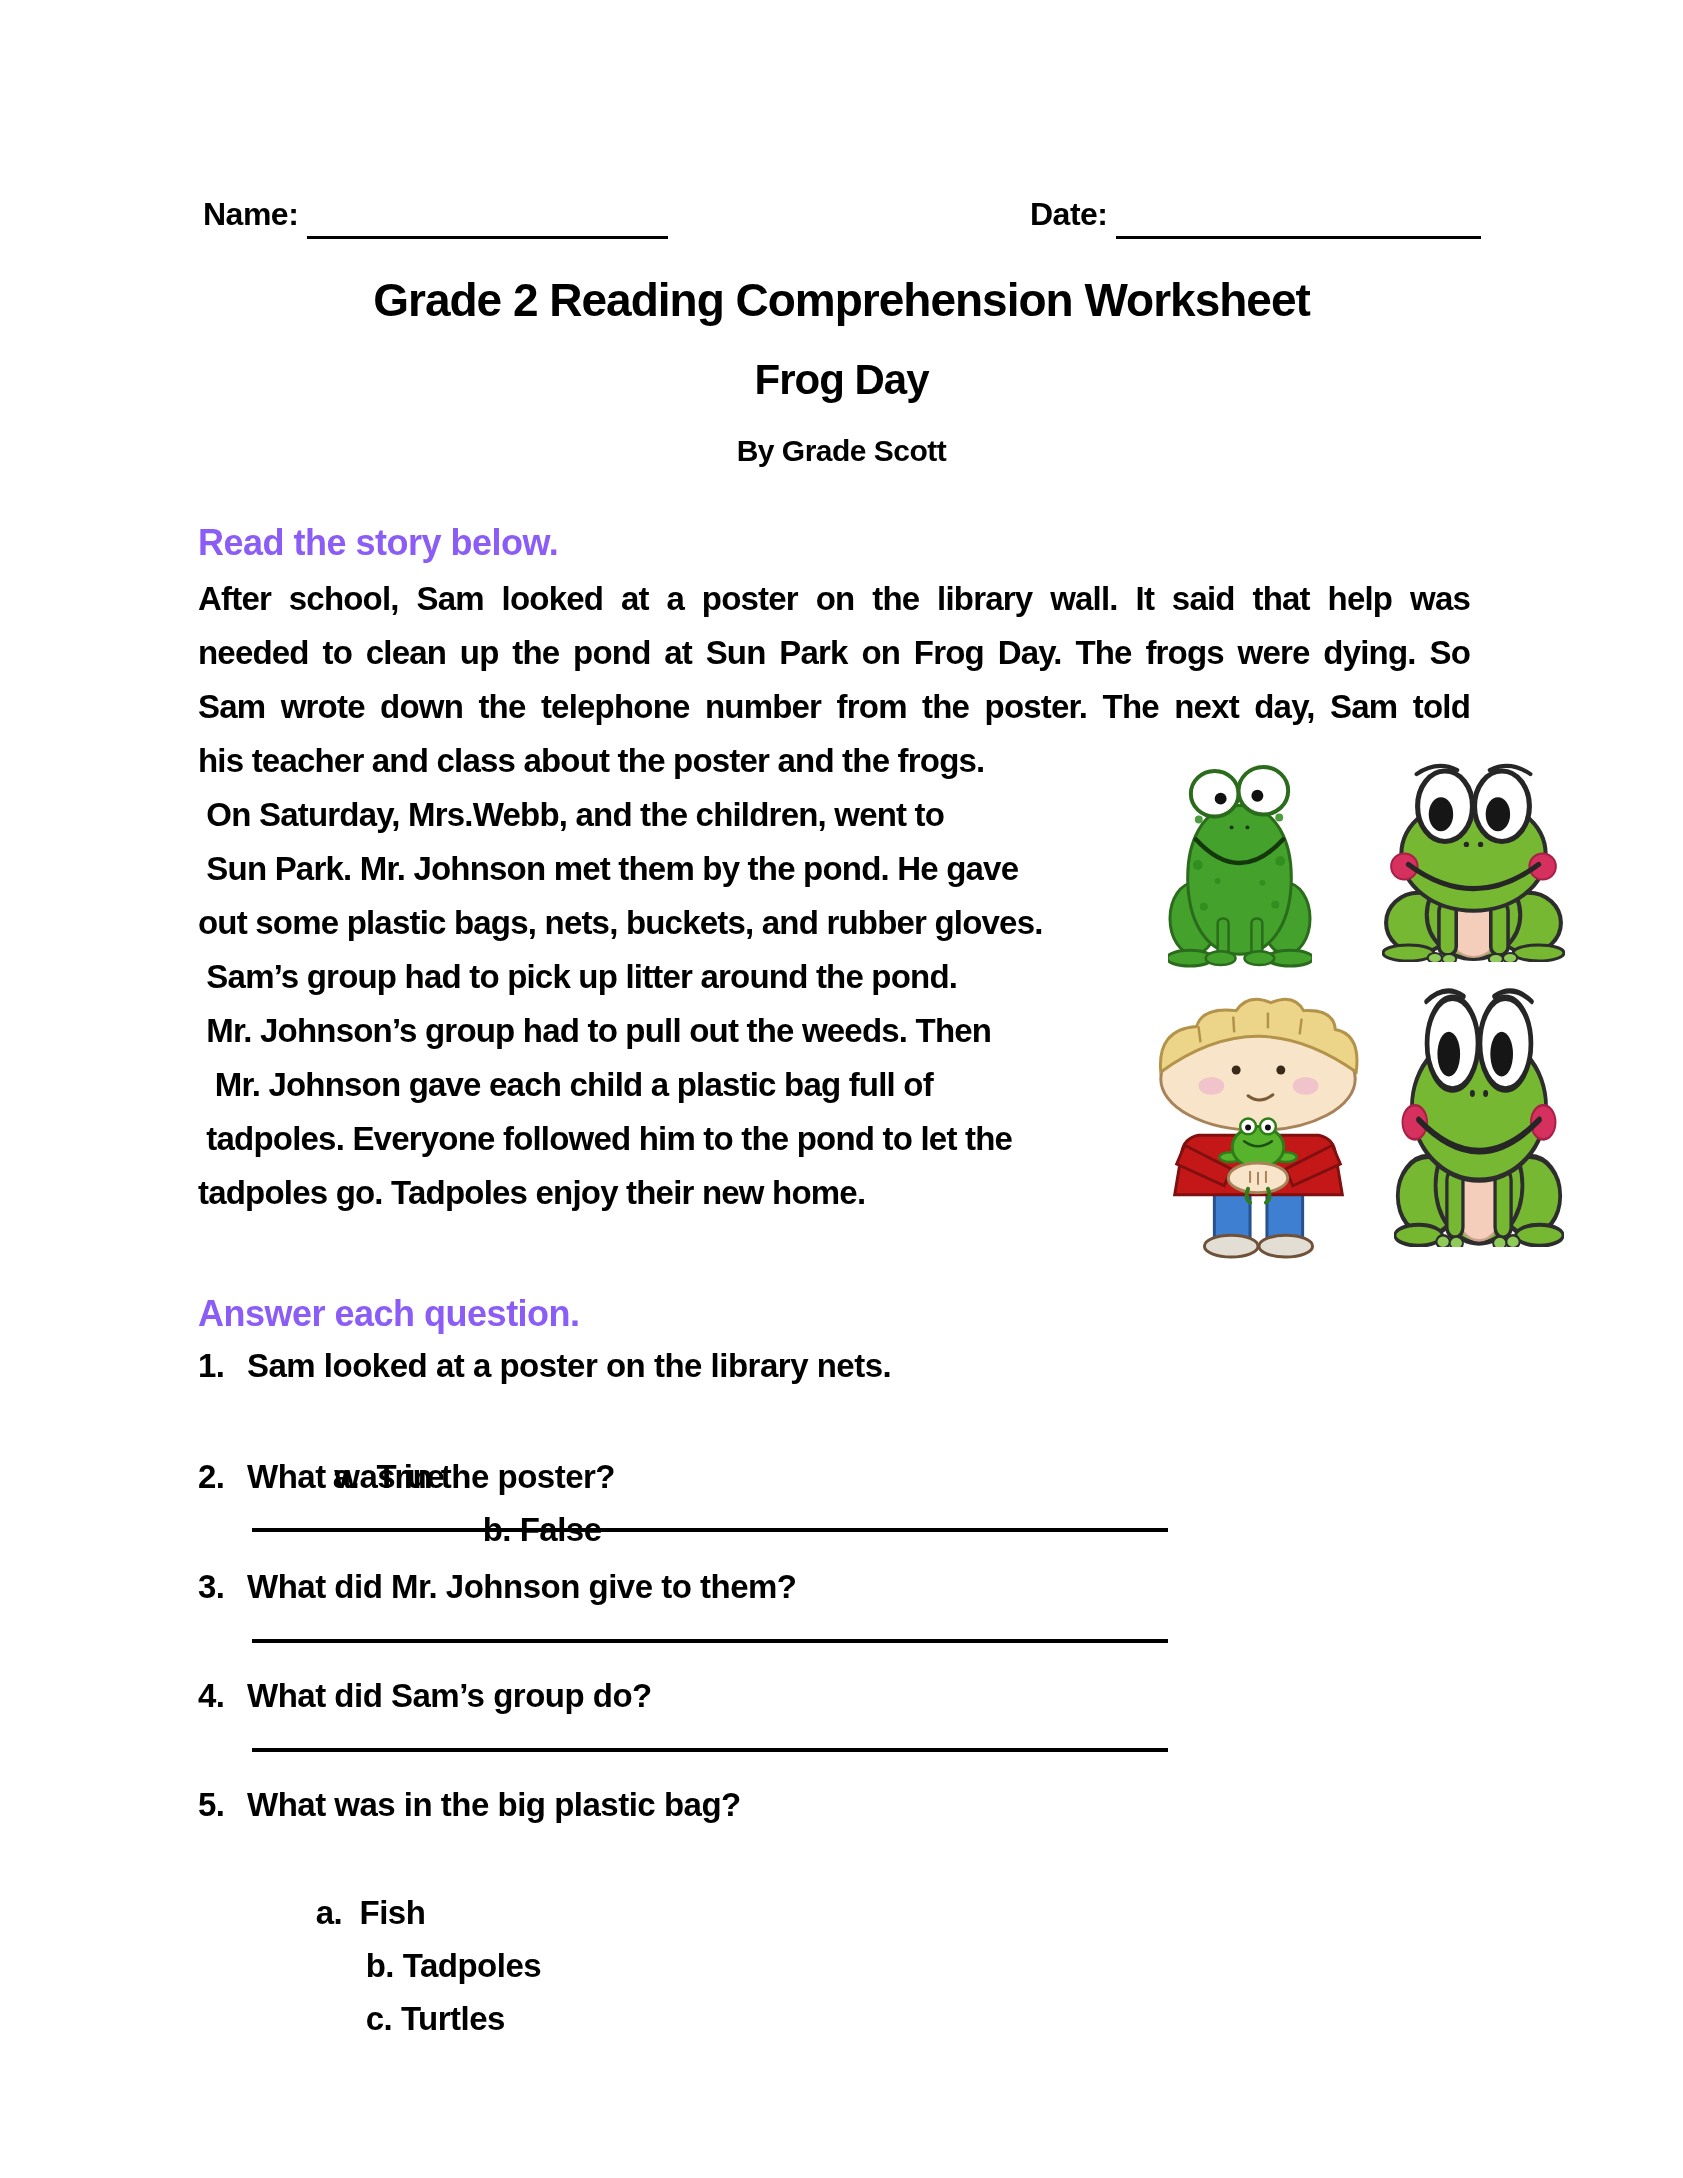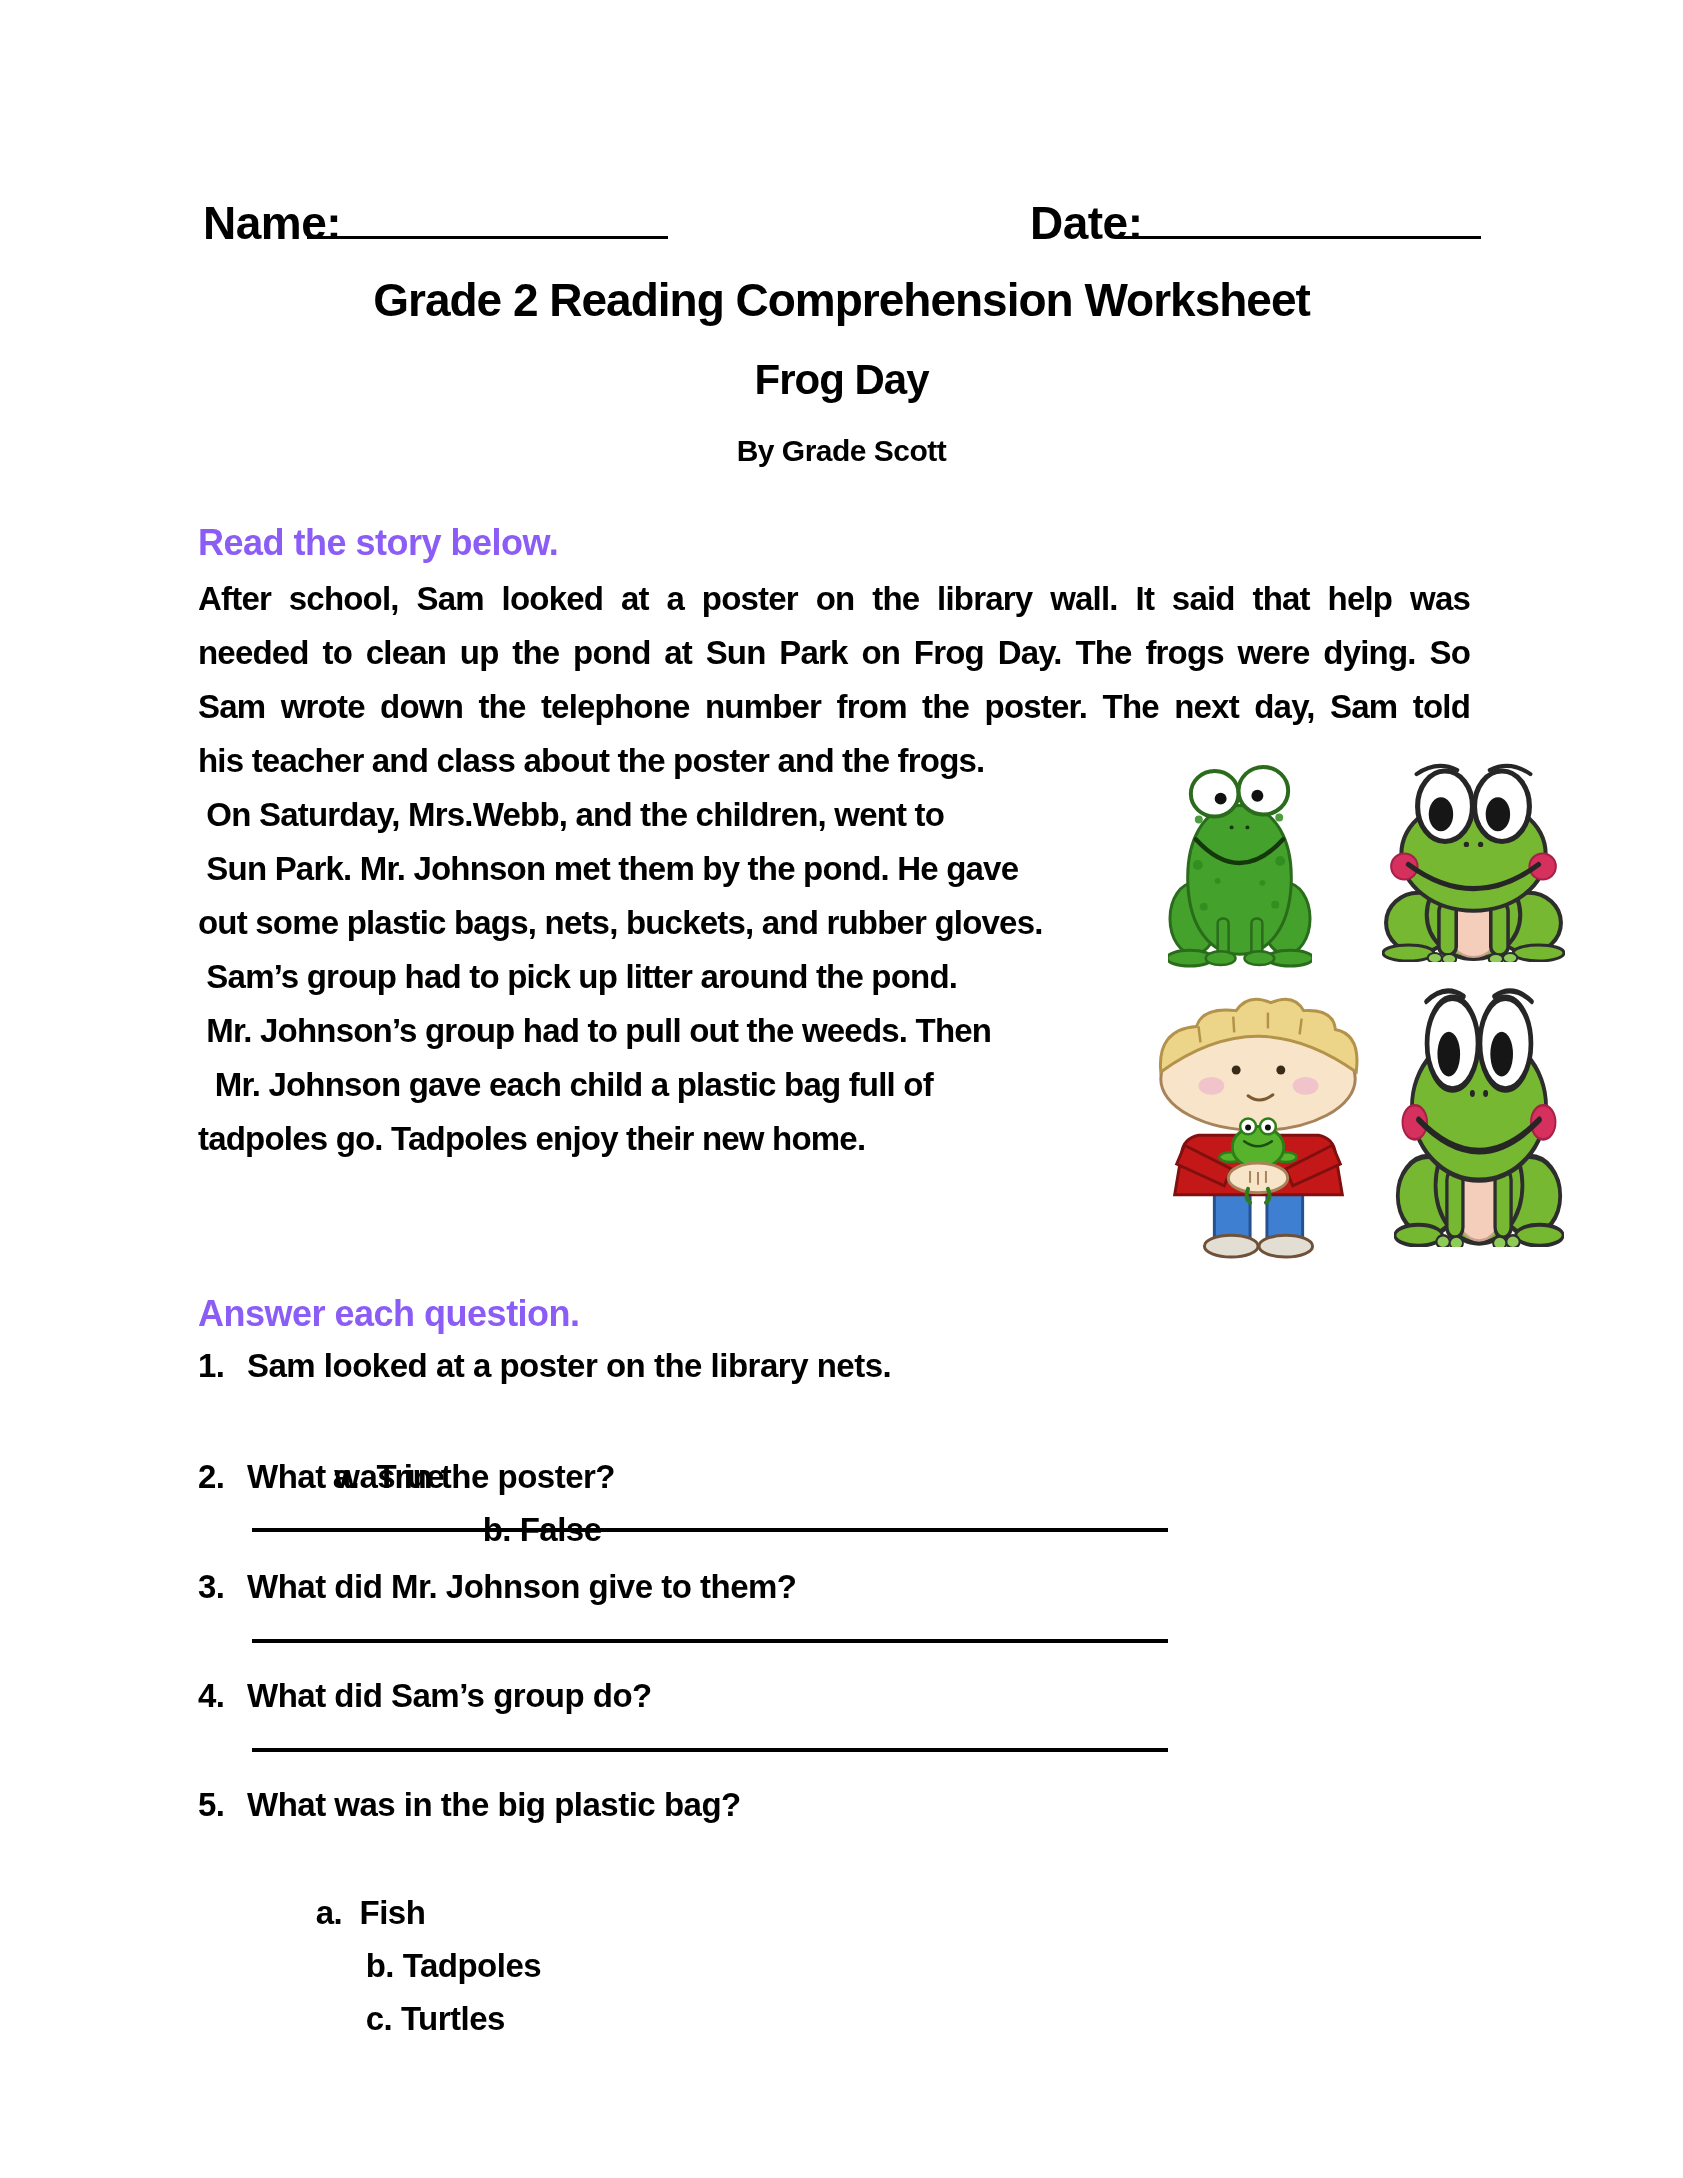--- a/index.html
+++ b/index.html
@@ -3,21 +3,21 @@
 <meta charset="utf-8">
 <style>
   html,body{margin:0;padding:0;background:#ffffff;}
   body{width:1683px;height:2178px;position:relative;overflow:hidden;
        font-family:"Liberation Sans",sans-serif;font-weight:700;color:#000;}
   .abs{position:absolute;}
   .center{left:0;width:1683px;text-align:center;}
   .page-title{top:273px;font-size:46px;letter-spacing:-1px;}
   .story-title{top:356px;font-size:42px;letter-spacing:-1px;}
   .byline{top:434px;font-size:30px;letter-spacing:-0.5px;}
-  .hdr-label{top:196px;font-size:46px;letter-spacing:-0.5px;}
+  .hdr-label{top:196px;font-size:32px;letter-spacing:-0.5px;}
   .hdr-line{top:236px;border-top:3px solid #000;height:0;}
   .blue-heading{font-size:36px;letter-spacing:-0.5px;color:#8b5cf6;height:53px;line-height:53px;}
   .story{left:198px;top:572px;width:1287px;}
   .story-line{white-space:pre;font-size:33px;letter-spacing:-0.8px;height:54px;line-height:54px;}
   .just{white-space:normal;width:1272px;text-align:justify;text-align-last:justify;}
   .questions{left:198px;top:1287px;width:1297px;height:644px;}
   .q-row{position:absolute;display:flex;height:53px;line-height:53px;font-size:33px;letter-spacing:-0.5px;}
   .q-num{min-width:49px;}
   .opt-row{position:absolute;height:53px;line-height:53px;font-size:33px;letter-spacing:-0.5px;white-space:pre;}
   .opt{white-space:pre;display:inline-block;}
@@ -43,20 +43,21 @@
   <div class="story-line just">After school, Sam looked at a poster on the library wall. It said that help was</div>
   <div class="story-line just">needed to clean up the pond at Sun Park on Frog Day. The frogs were dying. So</div>
   <div class="story-line just">Sam wrote down the telephone number from the poster. The next day, Sam told</div>
   <div class="story-line">his teacher and class about the poster and the frogs.</div>
   <div class="story-line"> On Saturday, Mrs.Webb, and the children, went to</div>
   <div class="story-line"> Sun Park. Mr. Johnson met them by the pond. He gave</div>
   <div class="story-line">out some plastic bags, nets, buckets, and rubber gloves.</div>
   <div class="story-line"> Sam’s group had to pick up litter around the pond.</div>
   <div class="story-line"> Mr. Johnson’s group had to pull out the weeds. Then</div>
   <div class="story-line">  Mr. Johnson gave each child a plastic bag full of</div>
+  <div class="story-line"> tadpoles. Everyone followed him to the pond to let the</div>
   <div class="story-line">tadpoles go. Tadpoles enjoy their new home.</div>
 </div>
 
 <div class="abs questions">
   <div class="blue-heading" style="position:absolute;top:0;">Answer each question.</div>
 
   <div class="q-row" style="top:52px;">
     <span class="q-num">1.</span>
     <span class="q-text">Sam looked at a poster on the library nets.</span>
   </div>

